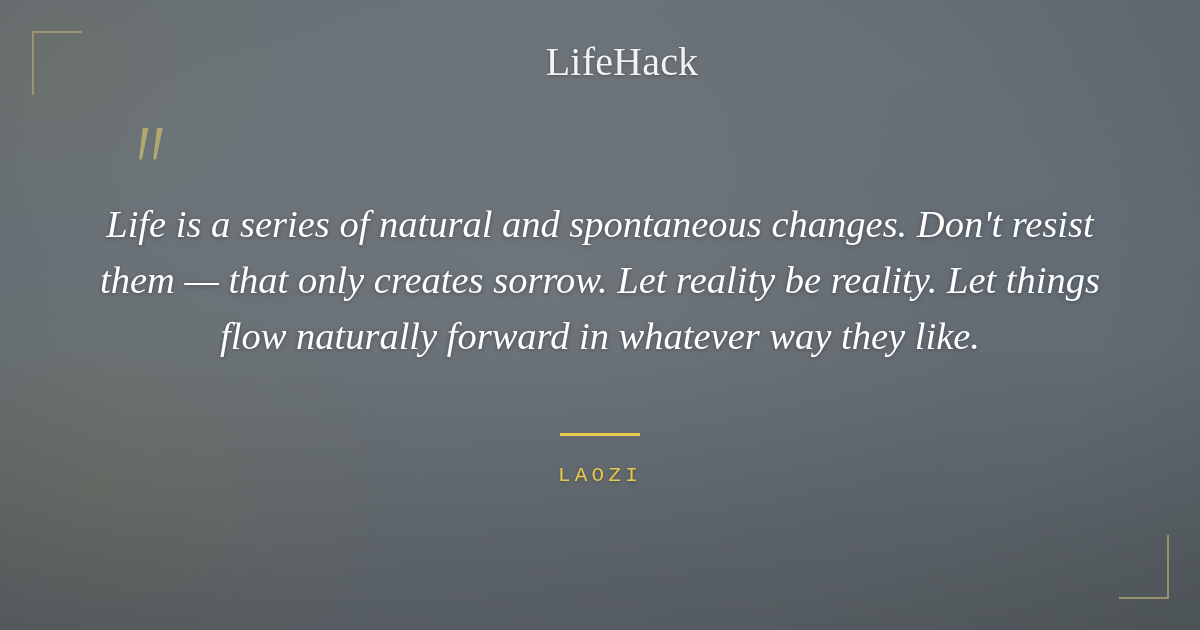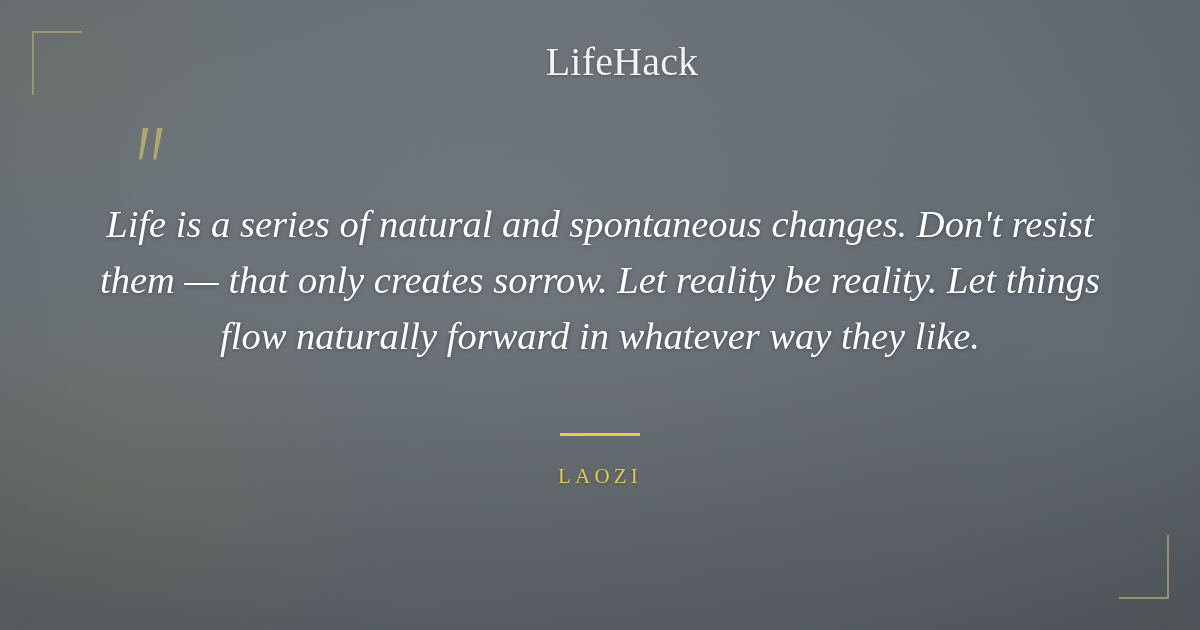--- a/index.html
+++ b/index.html
@@ -124,21 +124,21 @@
     background: #e8cc4f;
   }
 
   
   .author {
     position: absolute;
     top: 464px;
     left: 0;
     width: 1200px;
     text-align: center;
-    font-family: Liberation Serif, serif;
+    font-family: Liberation Mono, monospace;
     font-size: 21px;
     font-weight: 400;
     letter-spacing: 4.2px;
     color: #e6c84a;
     text-shadow: 0 1px 3px rgba(30,36,40,0.35);
   }
 </style>
 </head>
 <body>
 

